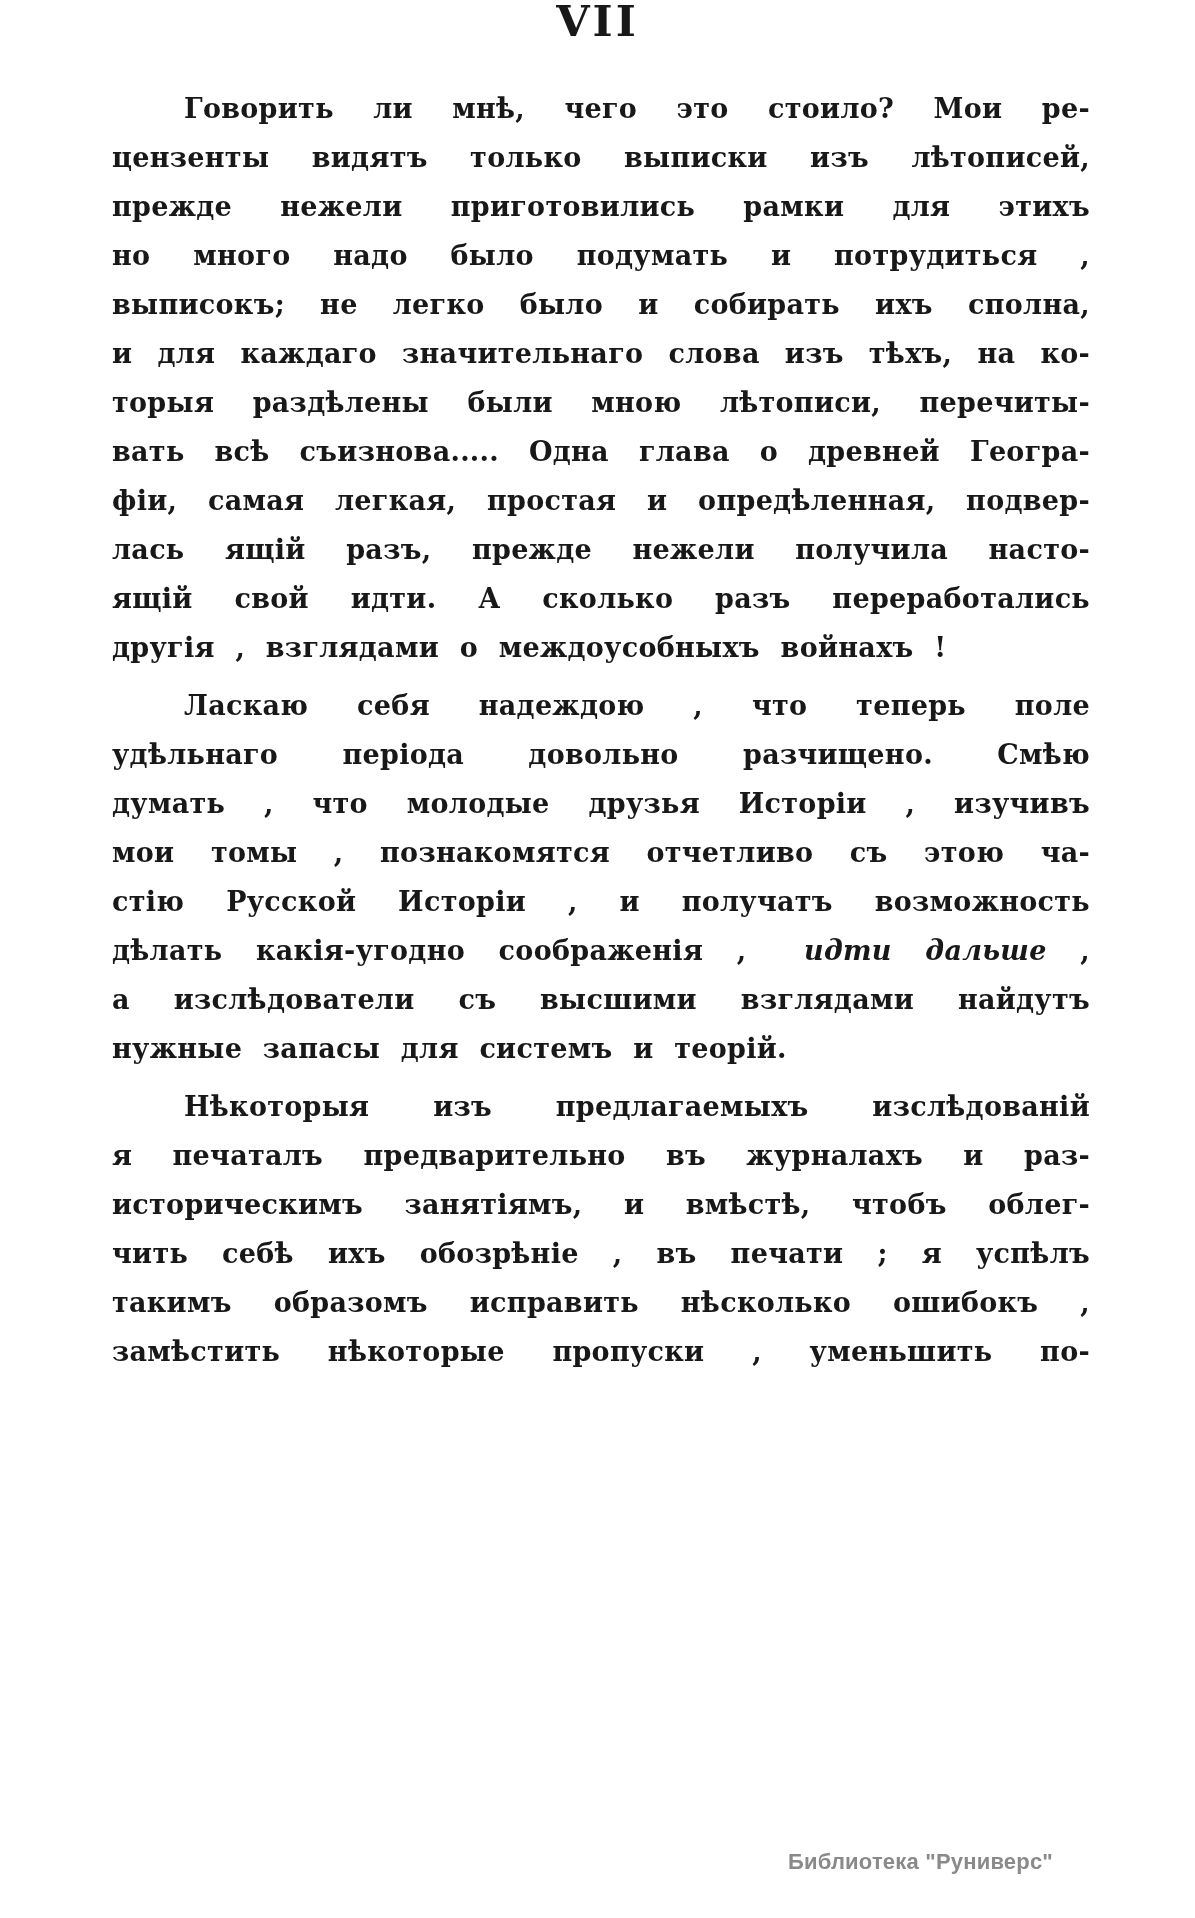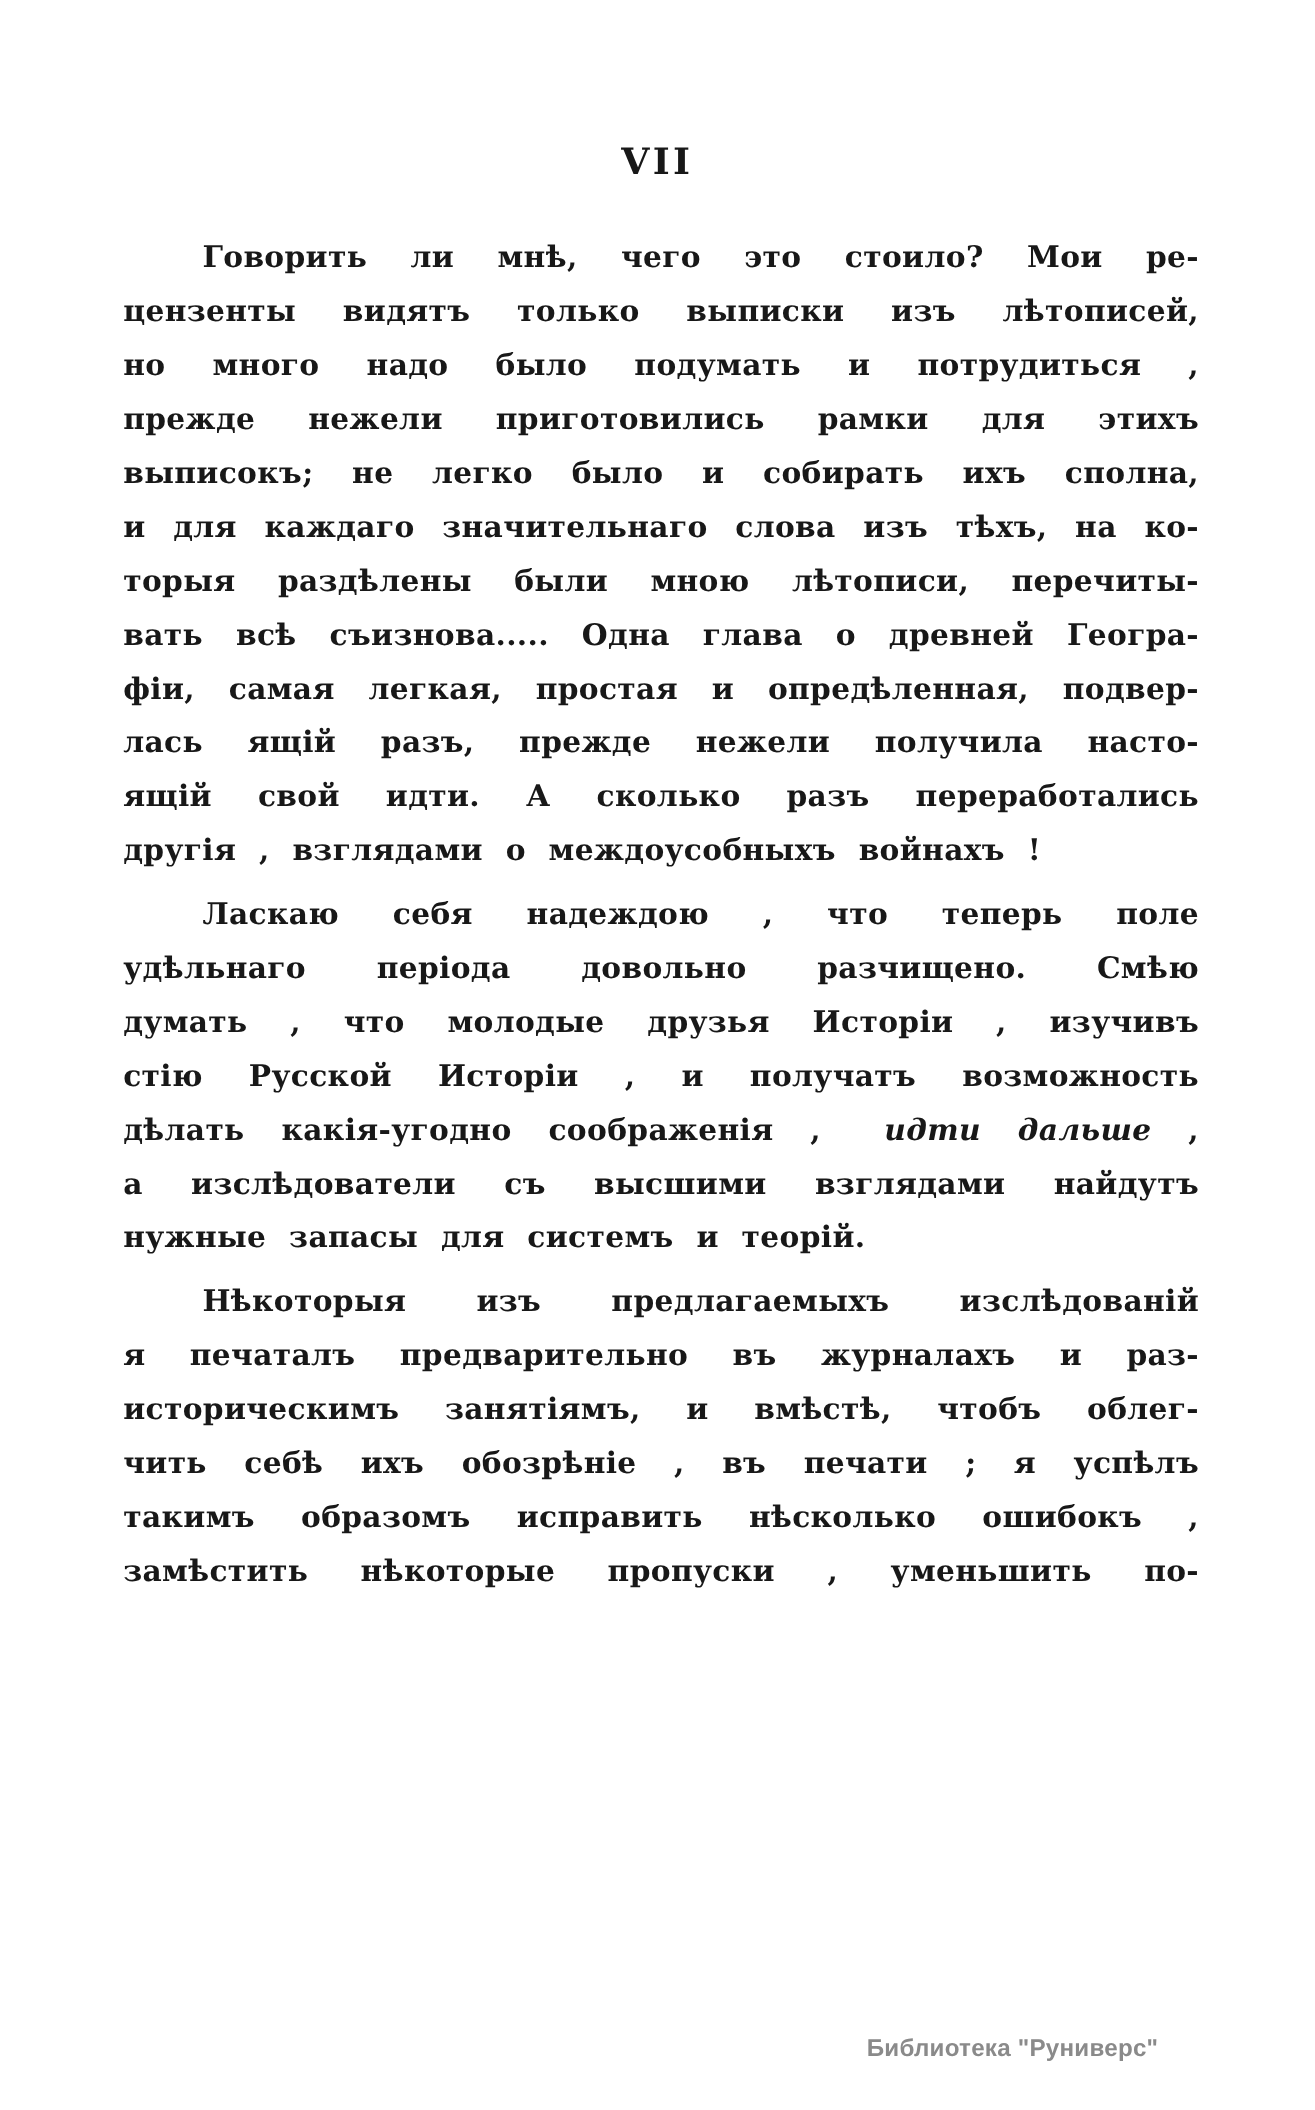--- a/index.html
+++ b/index.html
@@ -15,23 +15,22 @@
     font-family: "DejaVu Serif", serif;
     color: #181818;
   }
   .page {
     position: relative;
     width: 1195px;
     height: 1918px;
   }
   .heading {
     margin: 0;
-    padding-top: 126px;
     text-align: center;
-    font-size: 33px;
+    font-size: 43px;
     font-weight: bold;
     letter-spacing: 3px;
     line-height: 42px;
   }
   .text-block {
     width: 978px;
     margin: 42px 105px 0 112px;
     font-size: 27px;
     font-weight: bold;
     line-height: 49px;
@@ -64,35 +63,36 @@
 </style>
 </head>
 <body>
 
 <div class="page">
   <h1 class="heading">VII</h1>
   <div class="text-block">
       <div class="paragraph">
         <div class="line indent"><span>Говорить ли мнѣ, чего это стоило? Мои ре-</span></div>
         <div class="line"><span>цензенты видятъ только выписки изъ лѣтописей,</span></div>
+        <div class="line"><span>прежде нежели приготовились рамки для этихъ</span></div>
         <div class="line"><span>но много надо было подумать и потрудиться ,</span></div>
-        <div class="line"><span>прежде нежели приготовились рамки для этихъ</span></div>
         <div class="line"><span>выписокъ; не легко было и собирать ихъ сполна,</span></div>
         <div class="line"><span>и для каждаго значительнаго слова изъ тѣхъ, на ко-</span></div>
         <div class="line"><span>торыя раздѣлены были мною лѣтописи, перечиты-</span></div>
         <div class="line"><span>вать всѣ съизнова..... Одна глава о древней Геогра-</span></div>
         <div class="line"><span>фіи, самая легкая, простая и опредѣленная, подвер-</span></div>
         <div class="line"><span>лась ящій разъ, прежде нежели получила насто-</span></div>
         <div class="line"><span>ящій свой идти. А сколько разъ переработались</span></div>
         <div class="line short"><span>другія , взглядами о междоусобныхъ войнахъ !</span></div>
       </div>
       <div class="paragraph">
         <div class="line indent"><span>Ласкаю себя надеждою , что теперь поле</span></div>
         <div class="line"><span>удѣльнаго періода довольно разчищено. Смѣю</span></div>
         <div class="line"><span>думать , что молодые друзья Исторіи , изучивъ</span></div>
+        <div class="line"><span>мои томы , познакомятся отчетливо съ этою ча-</span></div>
         <div class="line"><span>стію Русской Исторіи , и получатъ возможность</span></div>
         <div class="line"><span>дѣлать какія-угодно соображенія , </span><span class="italic">идти дальше</span><span> ,</span></div>
         <div class="line"><span>а изслѣдователи съ высшими взглядами найдутъ</span></div>
         <div class="line short"><span>нужные запасы для системъ и теорій.</span></div>
       </div>
       <div class="paragraph">
         <div class="line indent"><span>Нѣкоторыя изъ предлагаемыхъ изслѣдованій</span></div>
         <div class="line"><span>я печаталъ предварительно въ журналахъ и раз-</span></div>
         <div class="line"><span>историческимъ занятіямъ, и вмѣстѣ, чтобъ облег-</span></div>
         <div class="line"><span>чить себѣ ихъ обозрѣніе , въ печати ; я успѣлъ</span></div>

